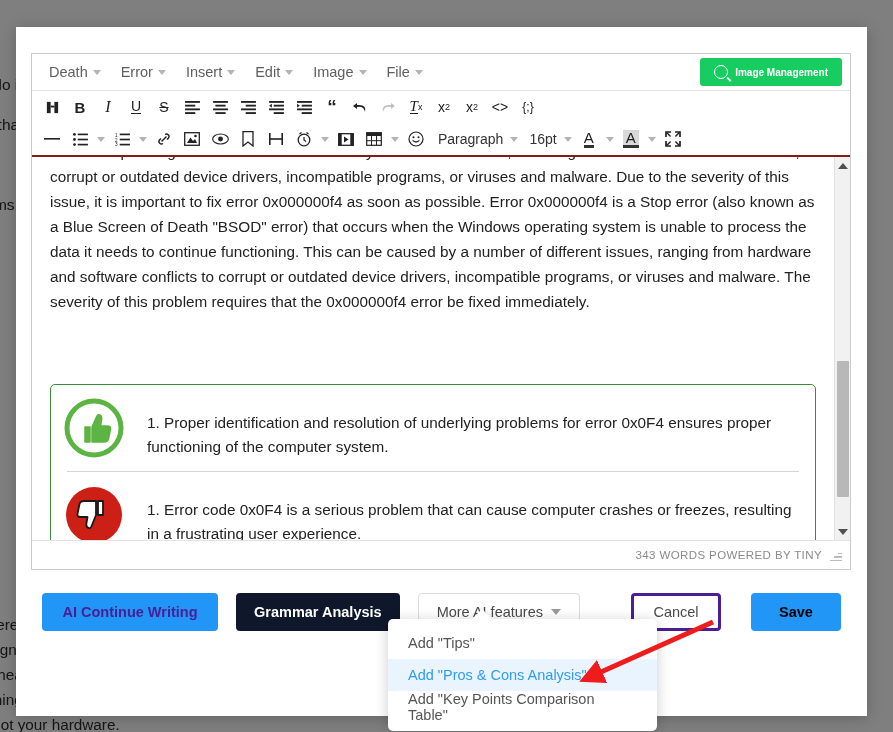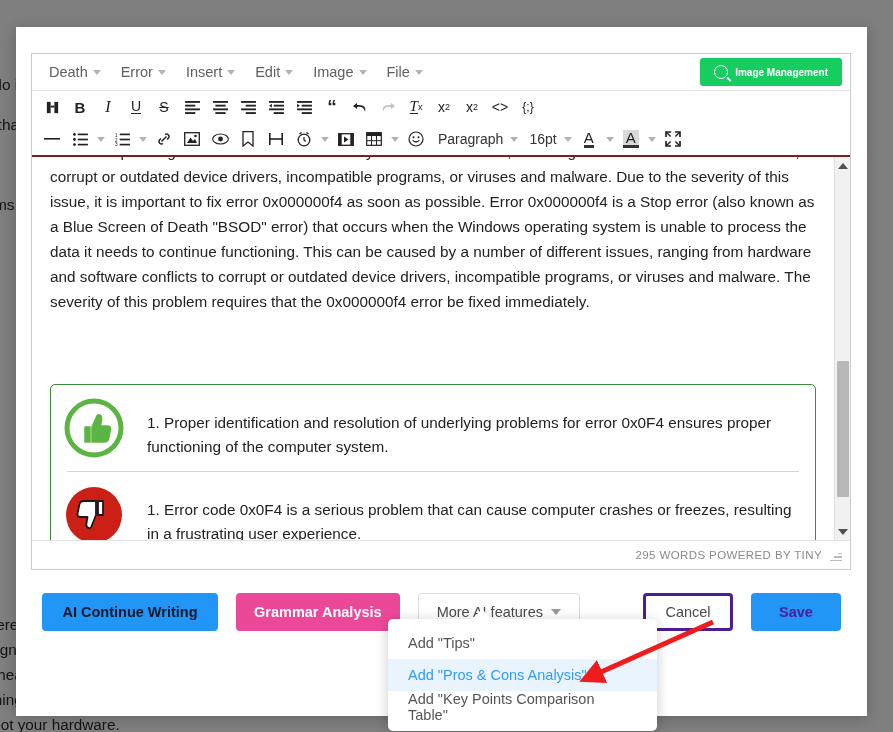--- a/index.html
+++ b/index.html
@@ -324,37 +324,37 @@
     font-size: 14.5px;
     font-family: "Liberation Sans", sans-serif;
     cursor: pointer;
     border: none;
     display: flex;
     align-items: center;
     justify-content: center;
     padding: 0 18px;
     font-weight: bold;
   }
-  .fbtn.blue { background: #2196f7; color: #0f172a; min-width: 176px; }
-  .fbtn.green { background: #ec4899; color: #fff; min-width: 160px; margin-left: 18px; }
+  .fbtn.blue { background: #2196f7; color: #4c1d95; min-width: 176px; }
+  .fbtn.green { background: #0f172a; color: #fff; min-width: 160px; margin-left: 18px; }
   .fbtn.outline {
     background: #fff; color: #4a4a4a;
     border: 1px solid #dcdcdc;
     min-width: 152px; margin-left: 18px;
     font-weight: normal;
     gap: 8px;
   }
   .fbtn.cancel {
     background: #fff; color: #4a4a4a;
     border: 3px solid #4c1d95;
     min-width: 90px;
     font-weight: normal;
     margin-left: auto;
   }
-  .fbtn.save { background: #2196f7; color: #4c1d95; min-width: 90px; margin-left: 18px; text-align: right; }
+  .fbtn.save { background: #2196f7; color: #000000; min-width: 90px; margin-left: 30px; text-align: right; }
   .chev-down {
     width: 0; height: 0;
     border-left: 5px solid transparent;
     border-right: 5px solid transparent;
     border-top: 6px solid #9a9a9a;
   }
 
   
   #ai-dropdown {
     position: absolute;
@@ -732,21 +732,21 @@
             <span class="sb-tri-up"></span>
           </div>
         <div class="ed-sb-thumb"></div>
         <div class="ed-sb-arrow down">
             <span class="sb-tri-down"></span>
           </div>
       </div>
     </div>
 
     <div class="statusbar">
-      <span>295 WORDS POWERED BY TINY</span>
+      <span>343 WORDS POWERED BY TINY</span>
       <span class="resize-grip">
           <i></i>
           <i></i>
           <i></i>
         </span>
     </div>
   </div>
 
   <div class="footer">
     <button class="fbtn blue">AI Continue Writing</button>

